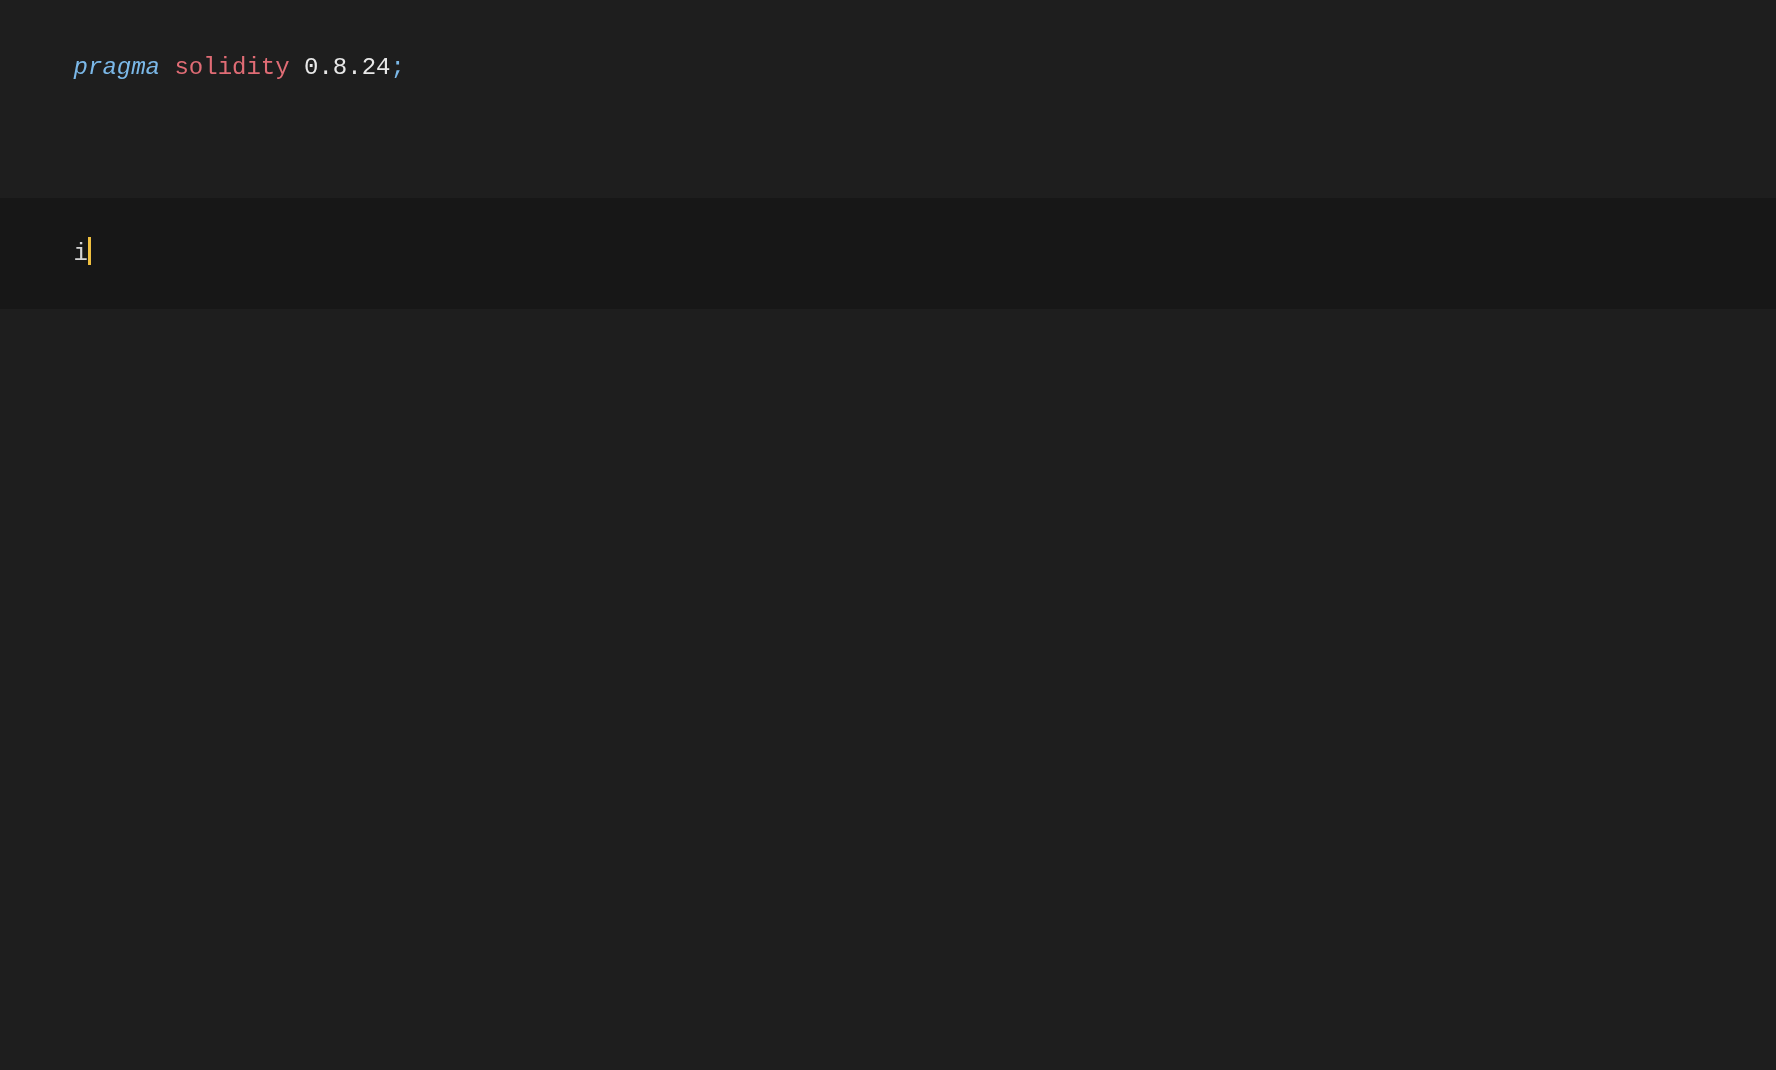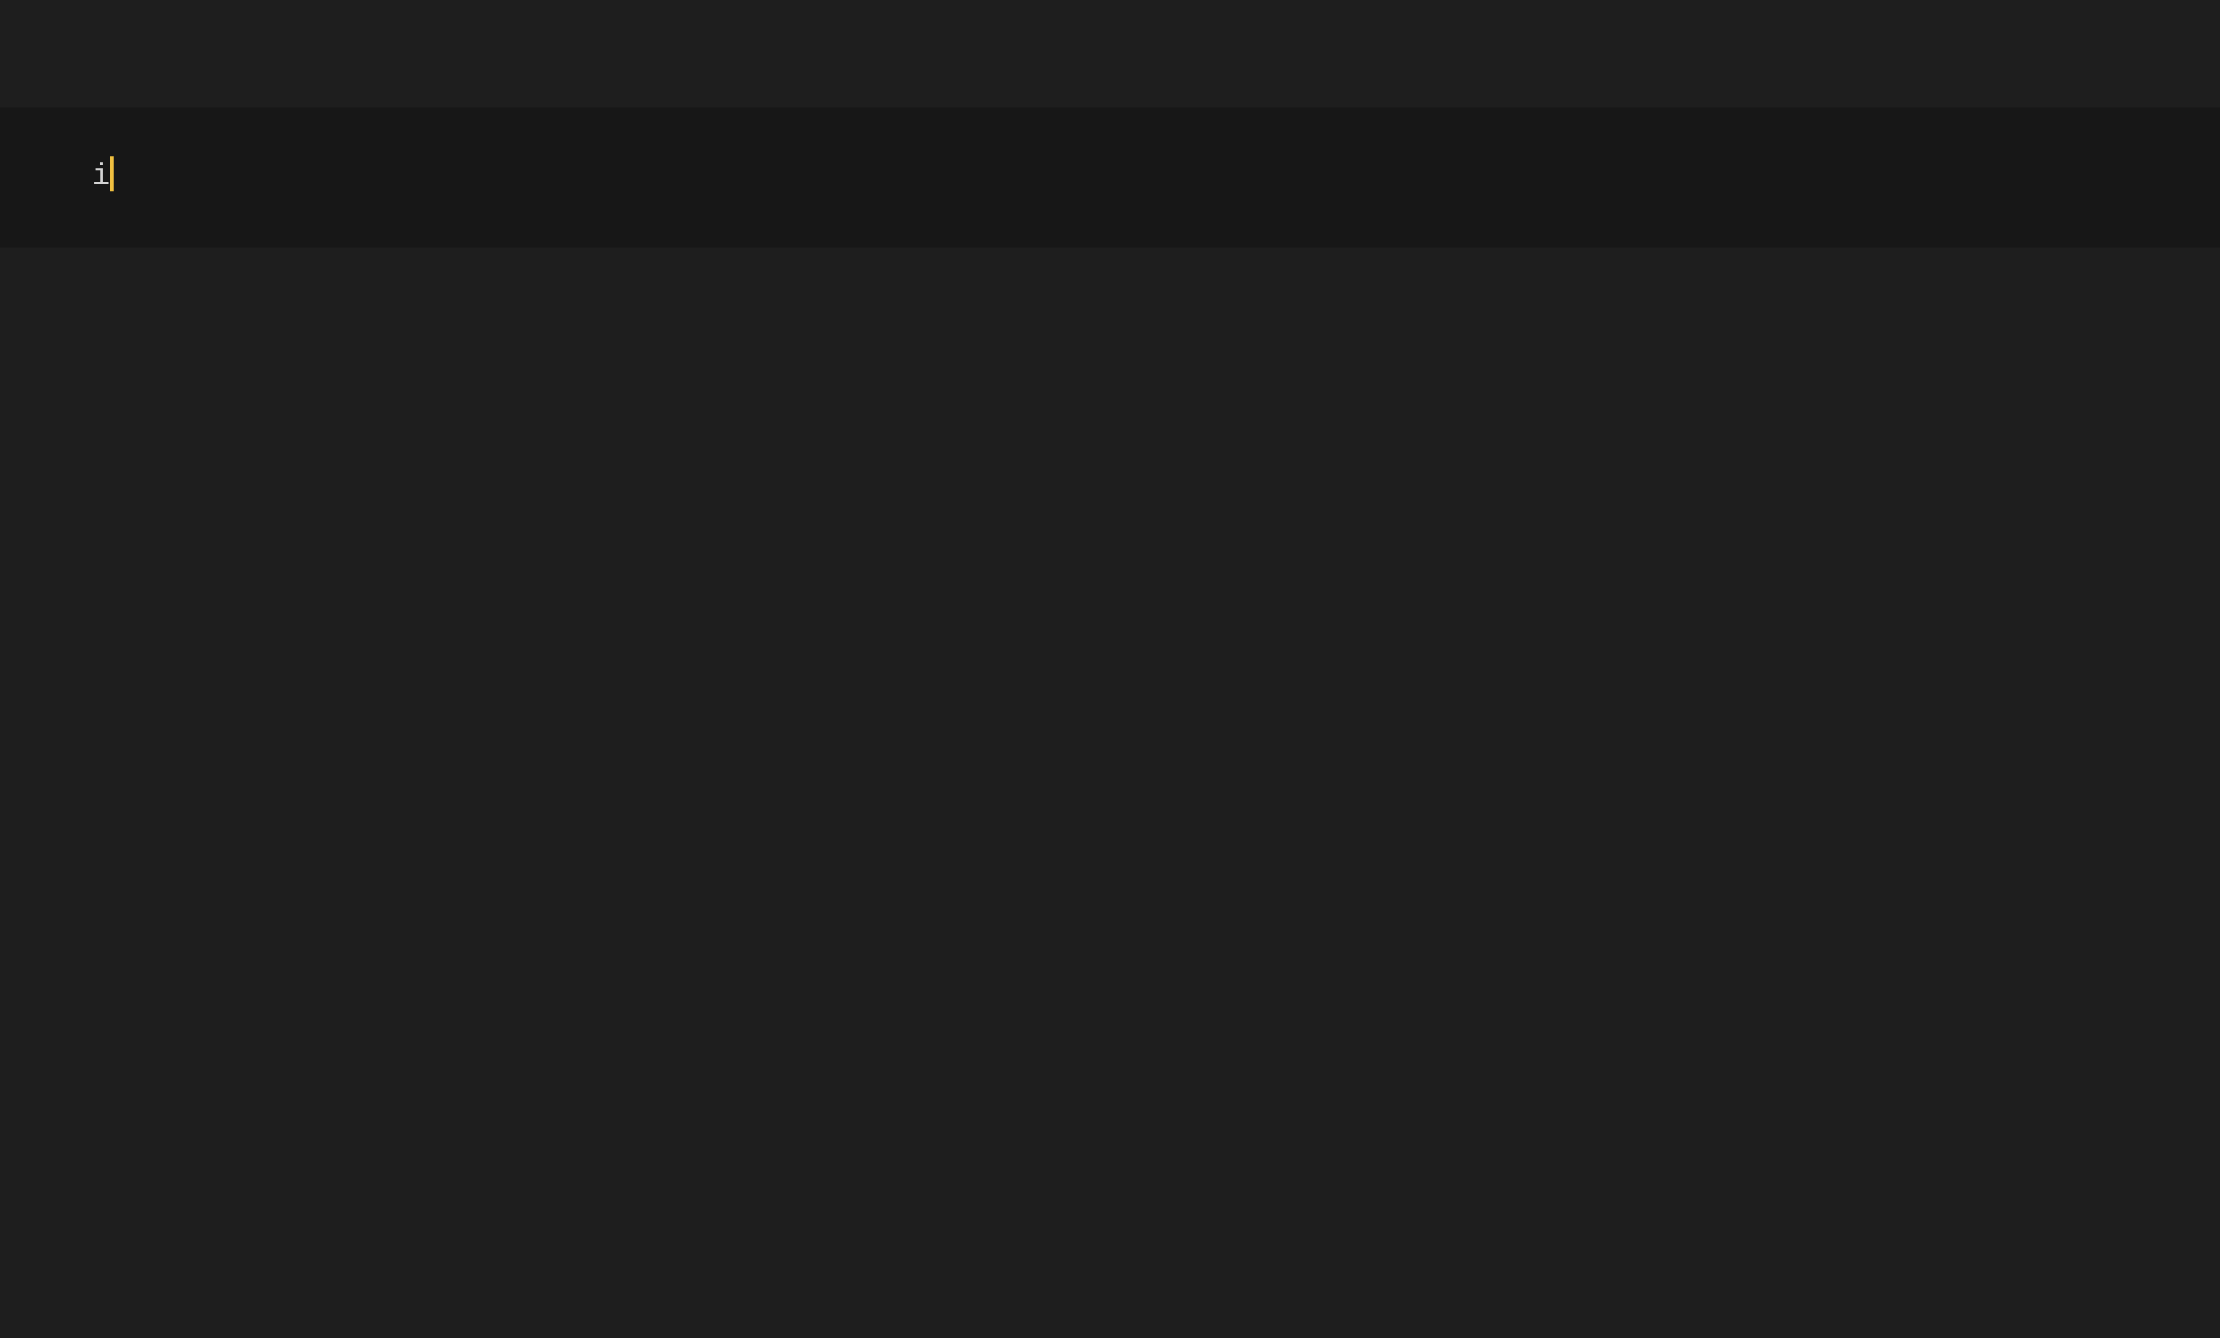--- a/index.html
+++ b/index.html
@@ -61,18 +61,21 @@
       background-color: #f0c040;
       vertical-align: text-bottom;
       position: relative;
       top: -2px;
     }
   </style>
 </head>
 <body>
 
 <div class="editor">
+  <div class="line">
+    <span class="keyword-pragma">pragma</span><span> </span><span class="keyword-solidity">solidity</span><span> </span><span class="version">0.8.24</span><span class="semicolon">;</span>
+  </div>
   <div class="line"></div>
   <div class="line"></div>
   <div class="line active">
     <span class="typing-text">i</span><span class="cursor"></span>
   </div>
 </div>
 
 </body></html>

